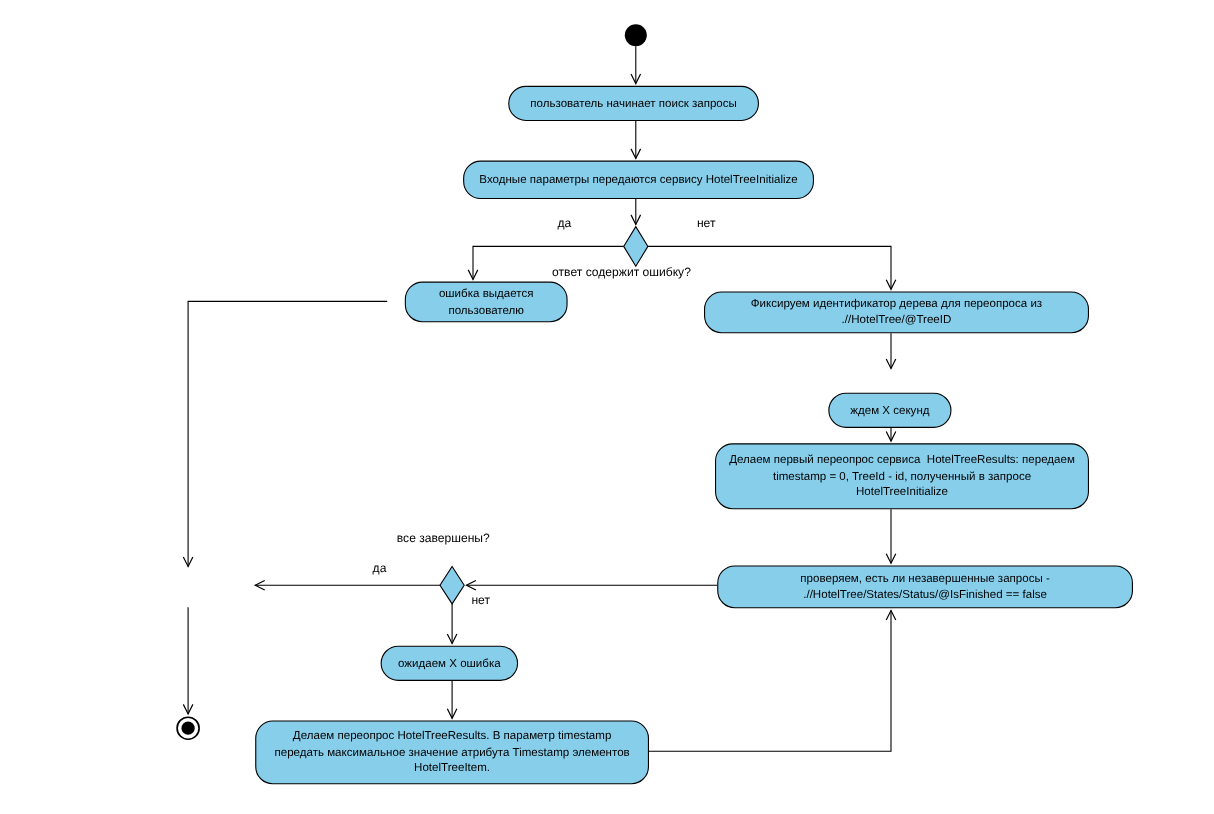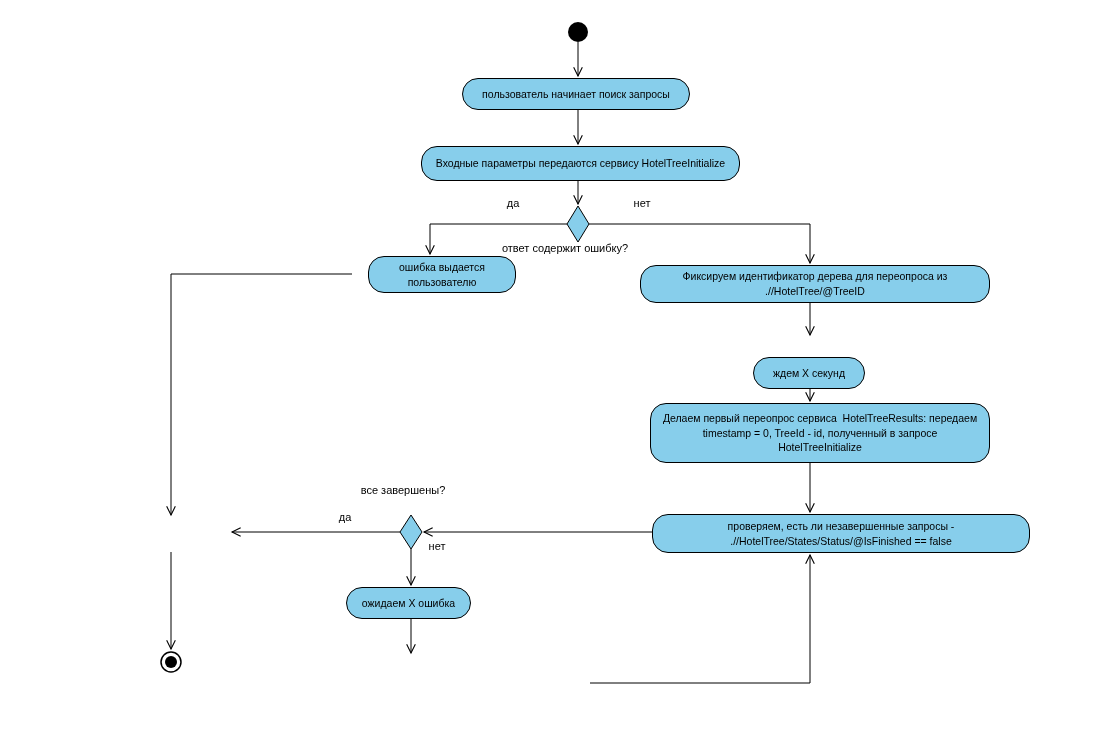--- a/index.html
+++ b/index.html
@@ -117,20 +117,23 @@
   <div class="activity n-first-poll">Делаем первый переопрос сервиса  HotelTreeResults: передаем
 timestamp = 0, TreeId - id, полученный в запросе
 HotelTreeInitialize</div>
 
   <div class="activity n-check">проверяем, есть ли незавершенные запросы -
 .//HotelTree/States/Status/@IsFinished == false</div>
 
 
   <div class="activity n-wait-x2">ожидаем X ошибка</div>
 
+  <div class="activity n-repoll">Делаем переопрос HotelTreeResults. В параметр timestamp
+передать максимальное значение атрибута Timestamp элементов
+HotelTreeItem.</div>
 
   <div class="flow-label l-q1">ответ содержит ошибку?</div>
   <div class="flow-label l-da1">да</div>
   <div class="flow-label l-net1">нет</div>
 
   <div class="flow-label l-q2">все завершены?</div>
   <div class="flow-label l-da2">да</div>
   <div class="flow-label l-net2">нет</div>
 
 </div>

